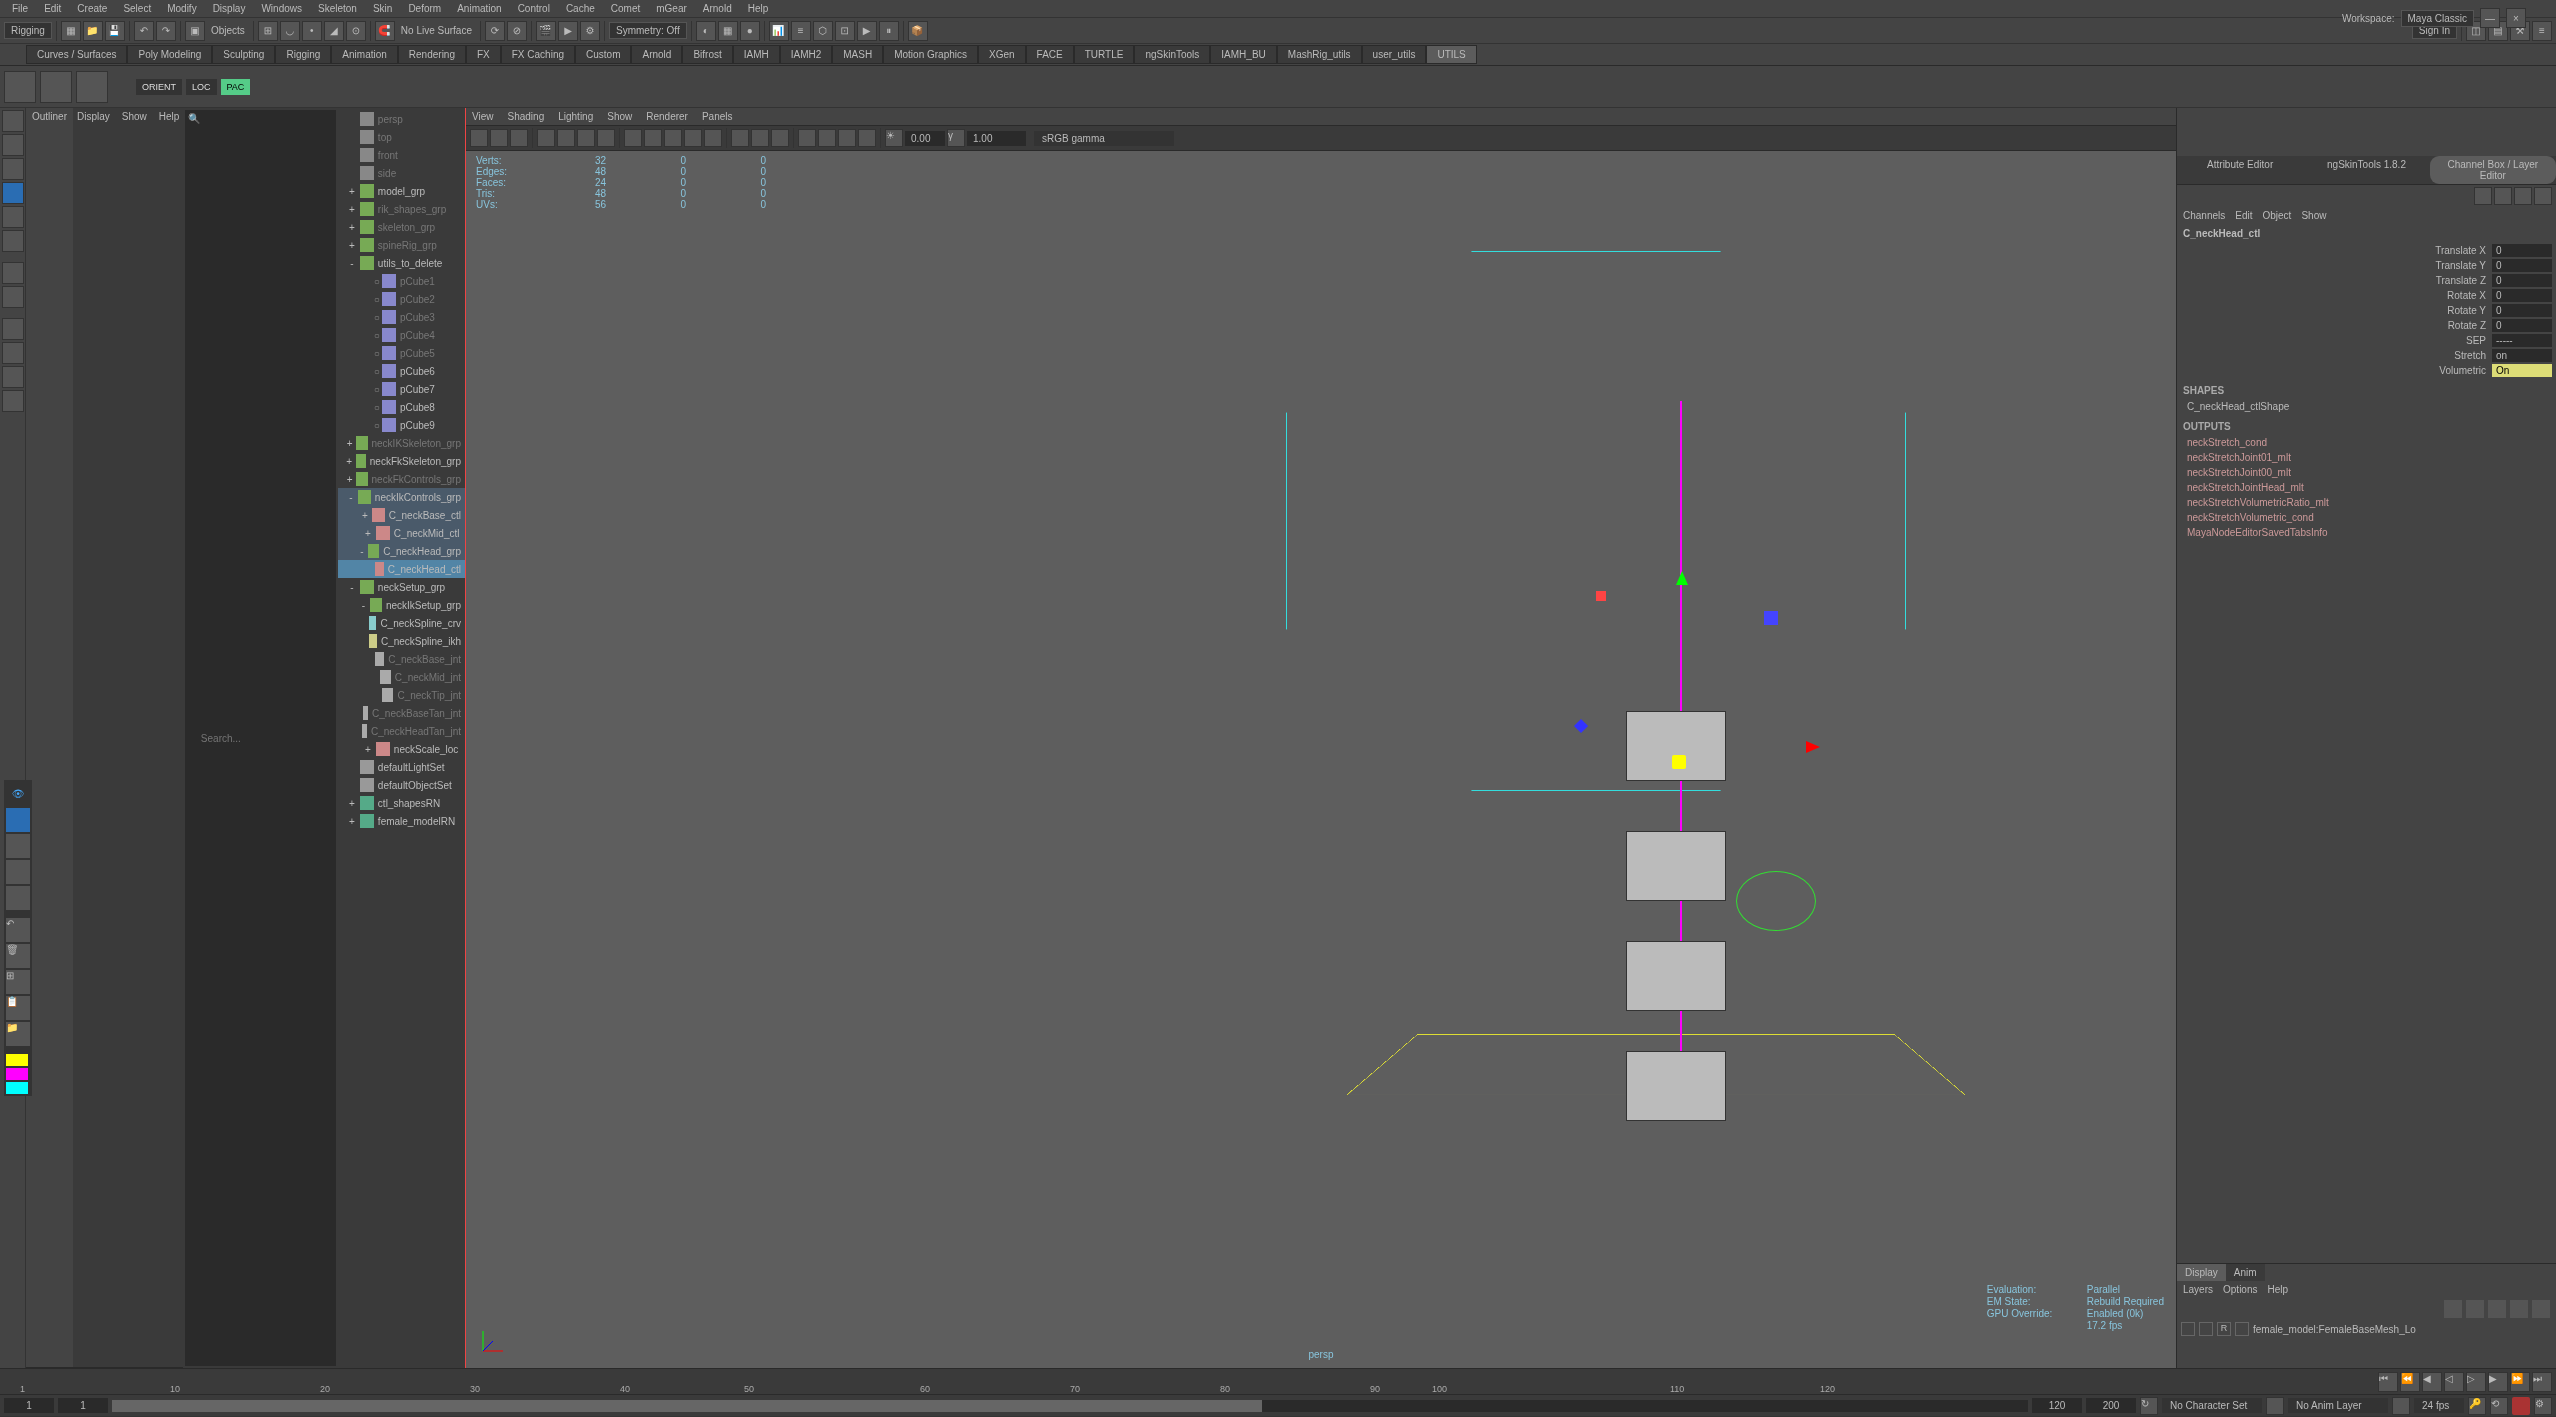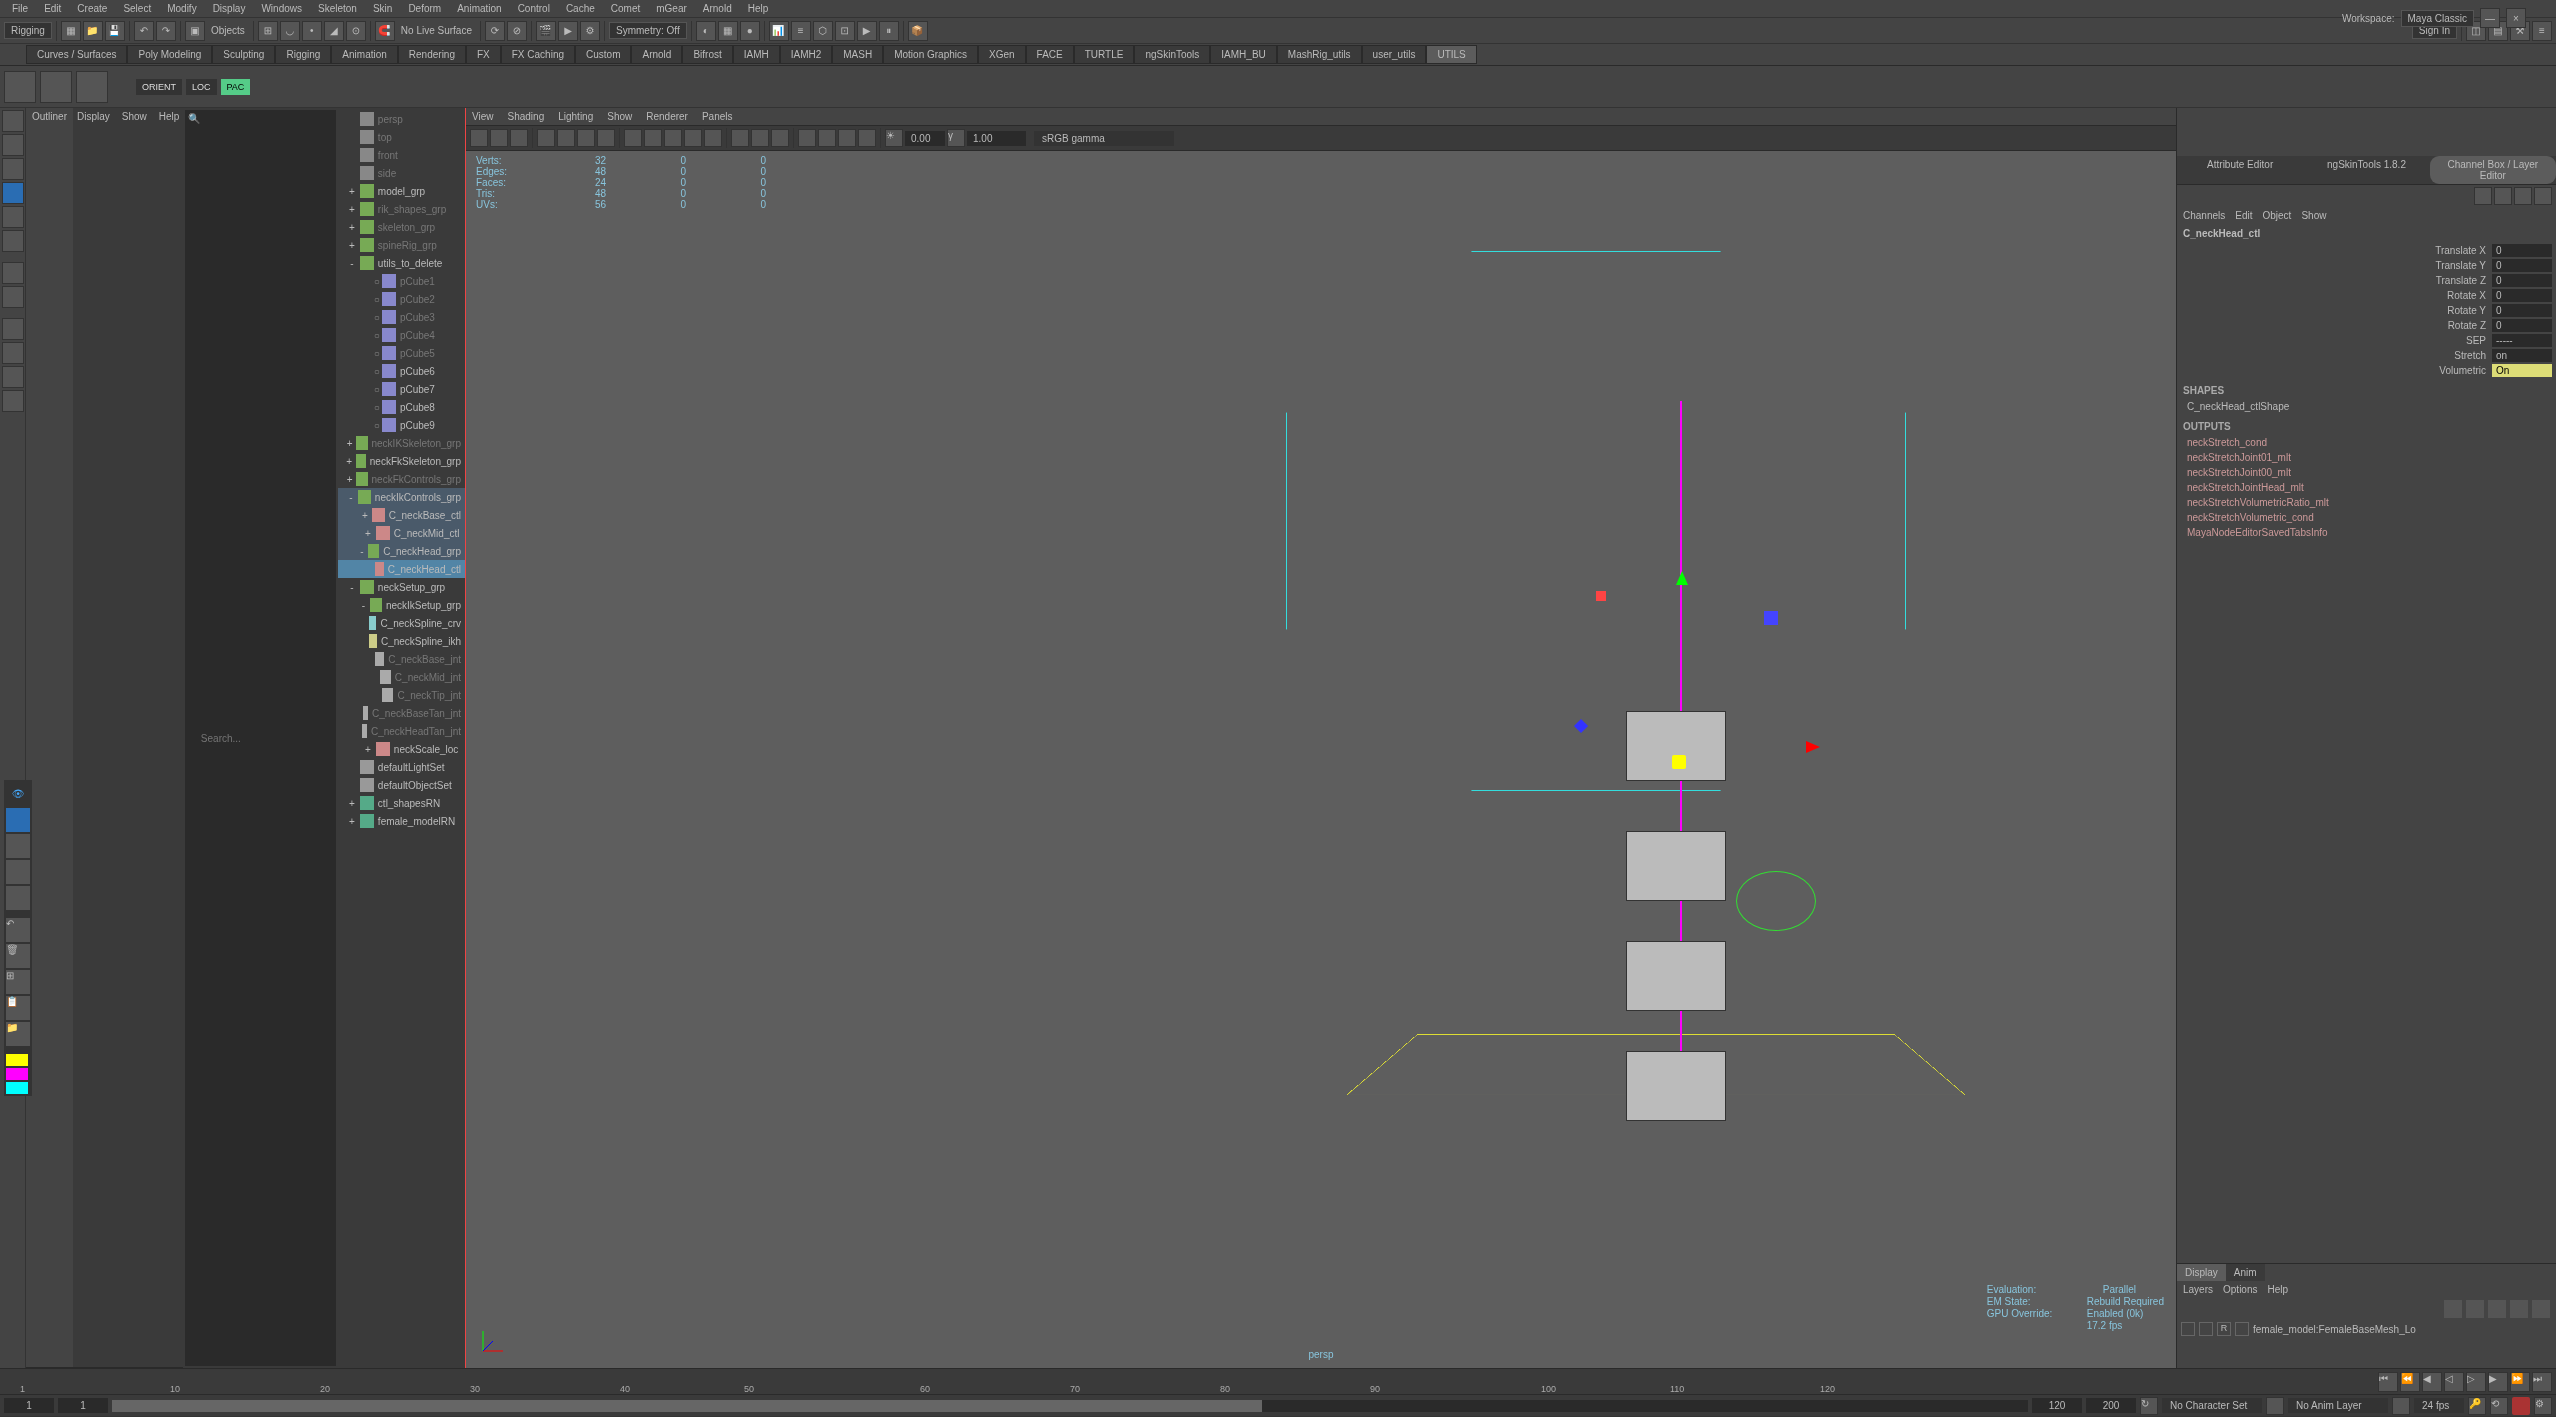--- a/index.html
+++ b/index.html
@@ -609,21 +609,21 @@
       <div class="cube cube2"></div>
       <div class="cube cube3"></div>
       <div class="cube cube4"></div>
       <div class="manip-y"></div>
       <div class="manip-x"></div>
       <div class="manip-z"></div>
       <div class="manip-center"></div>
       <div class="manip-sq"></div>
       <div class="manip-sq2"></div>
       <div class="hud-br" id="hudbr">
-          <div><span style="color:#88c5dd;display:inline-block;width:116px">Evaluation:</span><span style="color:#88c5dd">Parallel</span></div>
+          <div><span style="color:#88c5dd;display:inline-block;width:100px">Evaluation:</span><span style="color:#88c5dd">Parallel</span></div>
           <div><span style="color:#88c5dd;display:inline-block;width:100px">EM State:</span><span style="color:#88c5dd">Rebuild Required</span></div>
           <div><span style="color:#88c5dd;display:inline-block;width:100px">GPU Override:</span><span style="color:#88c5dd">Enabled (0k)</span></div>
           <div><span style="color:#88c5dd;display:inline-block;width:100px"></span><span style="color:#88c5dd">17.2 fps</span></div>
         </div>
       <div class="hud-cam">persp</div>
       <div class="axis-gizmo">
         <svg width="30" height="30">
             <line x1="5" y1="25" x2="25" y2="25" stroke="#f00"></line>
             <line x1="5" y1="25" x2="5" y2="5" stroke="#0f0"></line>
             <line x1="5" y1="25" x2="15" y2="15" stroke="#00f"></line>
@@ -745,21 +745,21 @@
 <span class="time-tick" style="left: 20px;">1</span>
     <span class="time-tick" style="left: 170px;">10</span>
     <span class="time-tick" style="left: 320px;">20</span>
     <span class="time-tick" style="left: 470px;">30</span>
     <span class="time-tick" style="left: 620px;">40</span>
     <span class="time-tick" style="left: 744px;">50</span>
     <span class="time-tick" style="left: 920px;">60</span>
     <span class="time-tick" style="left: 1070px;">70</span>
     <span class="time-tick" style="left: 1220px;">80</span>
     <span class="time-tick" style="left: 1370px;">90</span>
-    <span class="time-tick" style="left: 1541px;">100</span>
+    <span class="time-tick" style="left: 1432px;">100</span>
     <span class="time-tick" style="left: 1670px;">110</span>
     <span class="time-tick" style="left: 1820px;">120</span>
   </div>
 
 <div class="rangeslider">
   <span class="range-field">1</span>
   <span class="range-field">1</span>
   <div class="range-bar">
     <div class="range-handle" style="left:0;width:60%"></div>
   </div>

